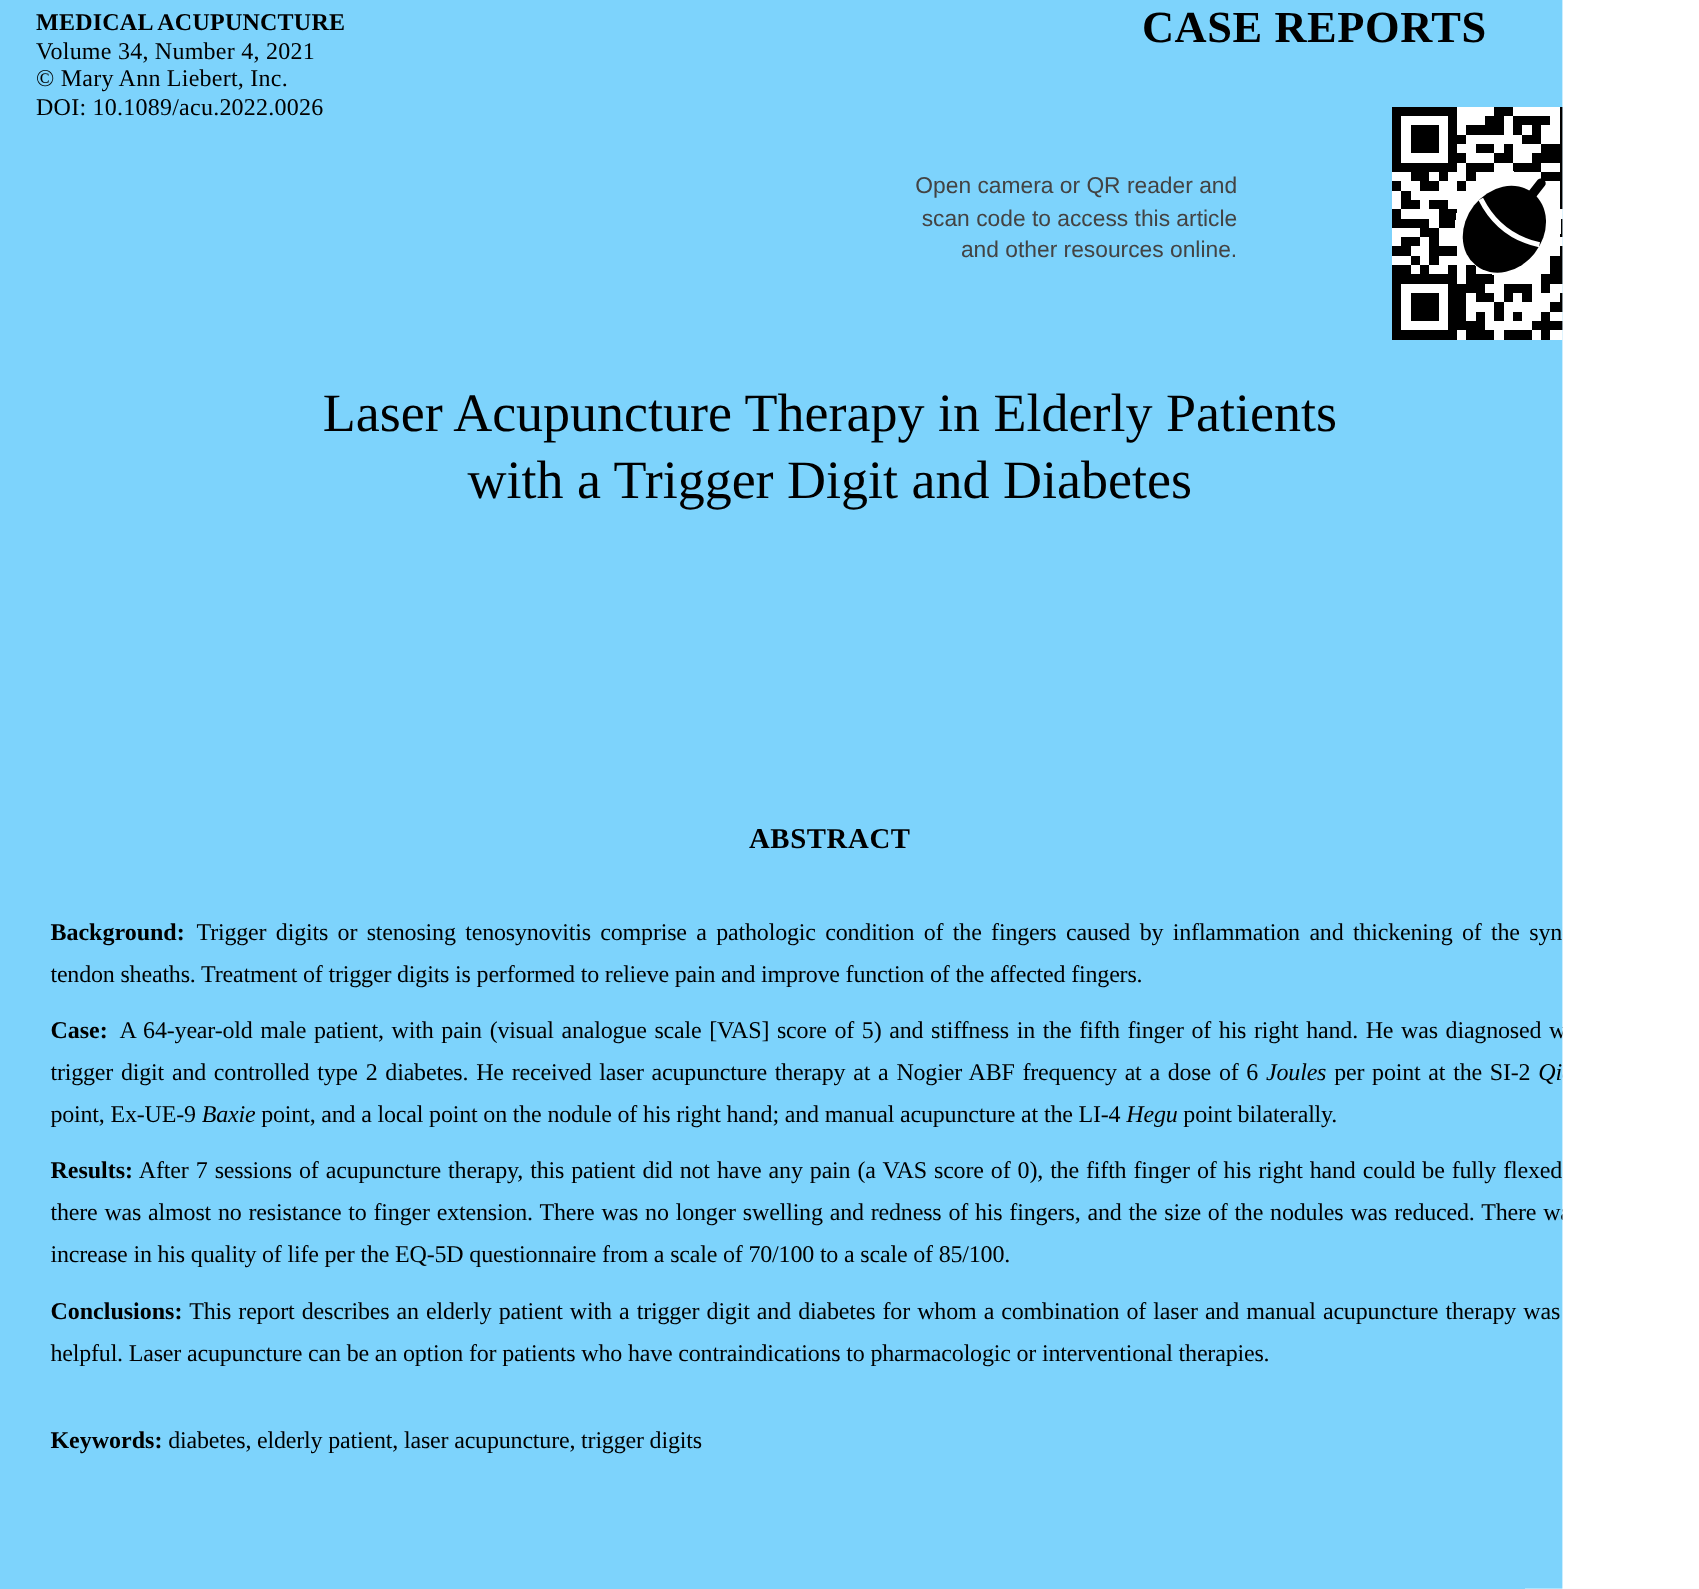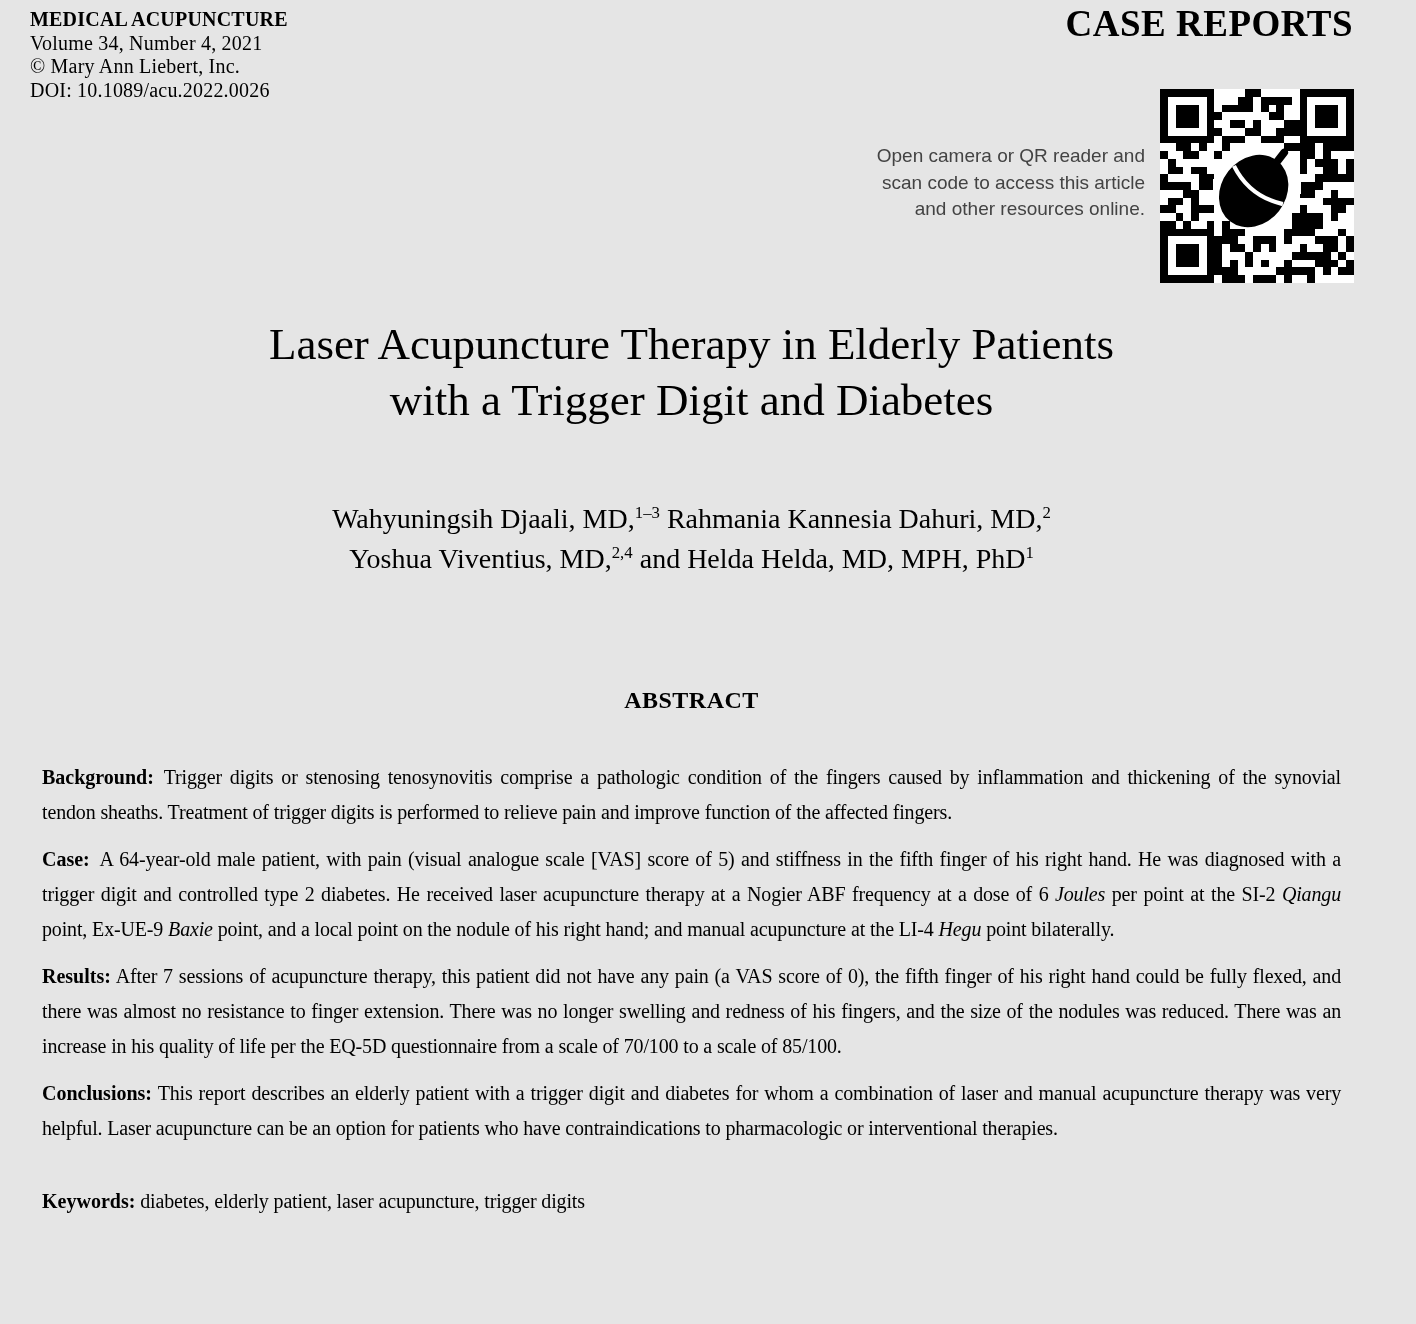--- a/index.html
+++ b/index.html
@@ -1,19 +1,19 @@
 <!DOCTYPE html>
 <html><head>
 <meta charset="utf-8">
 <style>
   html,body{margin:0;padding:0;background:#ffffff;}
   .page{
     position:relative;
-    width:1416px;height:1324px;
-    background:#e5e5e5;color:#000;
+    width:1302px;height:1324px;
+    background:#7dd3fc;color:#000;
     font-family:"Liberation Serif","DejaVu Serif",serif;
     overflow:hidden;
   }
   
   .journal-header{
     position:absolute;left:30px;top:8px;
     font-size:20px;line-height:23.5px;letter-spacing:0.2px;
   }
   .journal-name{font-weight:bold;}
   
@@ -289,24 +289,20 @@
         <path d="M 8.5 12.3 Q 12.5 14.2 16.5 12.3" stroke="#ffffff" stroke-width="0.55" fill="none"></path>
       </g>
     </svg>
   </div>
 
   <h1 class="title">
     <span>Laser Acupuncture Therapy in Elderly Patients</span><br>
     <span>with a Trigger Digit and Diabetes</span>
   </h1>
 
-  <div class="authors">
-    <div><span>Wahyuningsih Djaali, MD,</span><sup>1–3</sup><span> Rahmania Kannesia Dahuri, MD,</span><sup>2</sup></div>
-    <div><span>Yoshua Viventius, MD,</span><sup>2,4</sup><span> and Helda Helda, MD, MPH, PhD</span><sup>1</sup></div>
-  </div>
 
   <div class="abstract">
     <h2 class="abstract-heading">ABSTRACT</h2>
     <p><b>Background:</b><span> Trigger digits or stenosing tenosynovitis comprise a pathologic condition of the fingers caused by inflammation and thickening of the synovial tendon sheaths. Treatment of trigger digits is performed to relieve pain and improve function of the affected fingers.</span></p>
     <p><b>Case:</b><span> A 64-year-old male patient, with pain (visual analogue scale [VAS] score of 5) and stiffness in the fifth finger of his right hand. He was diagnosed with a trigger digit and controlled type 2 diabetes. He received laser acupuncture therapy at a Nogier ABF frequency at a dose of 6 </span><i>Joules</i><span> per point at the SI-2 </span><i>Qiangu</i><span> point, Ex-UE-9 </span><i>Baxie</i><span> point, and a local point on the nodule of his right hand; and manual acupuncture at the LI-4 </span><i>Hegu</i><span> point bilaterally.</span></p>
     <p><b>Results:</b><span> After 7 sessions of acupuncture therapy, this patient did not have any pain (a VAS score of 0), the fifth finger of his right hand could be fully flexed, and there was almost no resistance to finger extension. There was no longer swelling and redness of his fingers, and the size of the nodules was reduced. There was an increase in his quality of life per the EQ-5D questionnaire from a scale of 70/100 to a scale of 85/100.</span></p>
     <p><b>Conclusions:</b><span> This report describes an elderly patient with a trigger digit and diabetes for whom a combination of laser and manual acupuncture therapy was very helpful. Laser acupuncture can be an option for patients who have contraindications to pharmacologic or interventional therapies.</span></p>
     <p class="keywords"><b>Keywords:</b><span> diabetes, elderly patient, laser acupuncture, trigger digits</span></p>
   </div>
 

